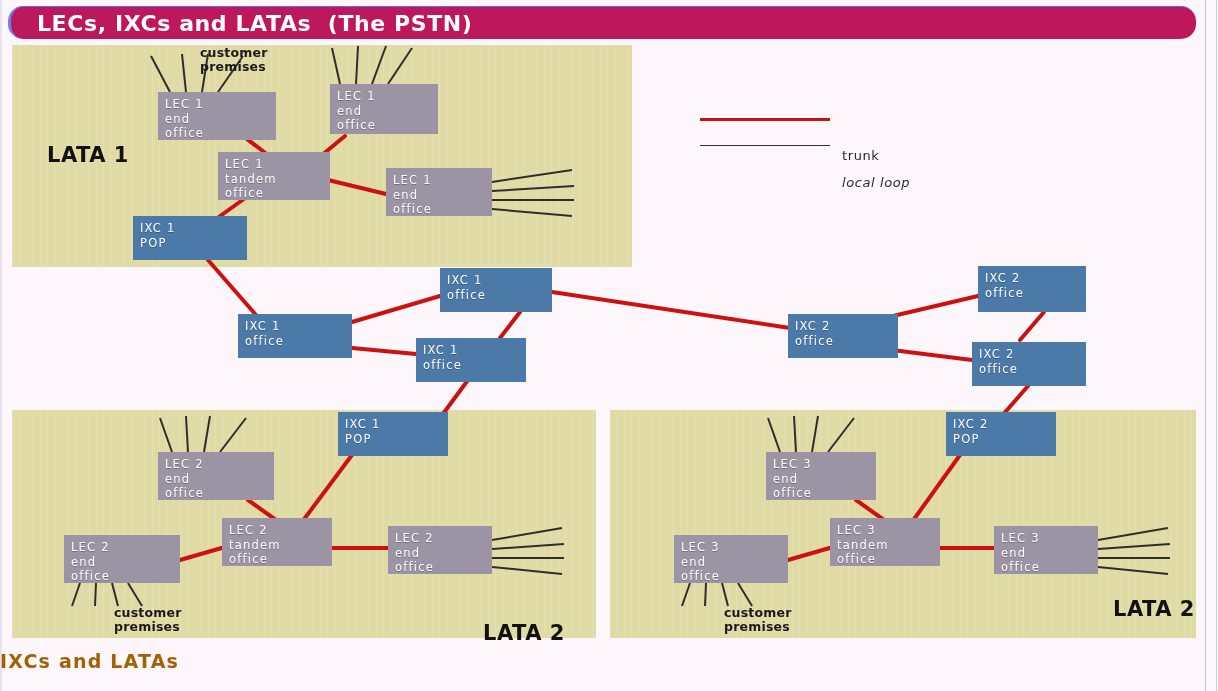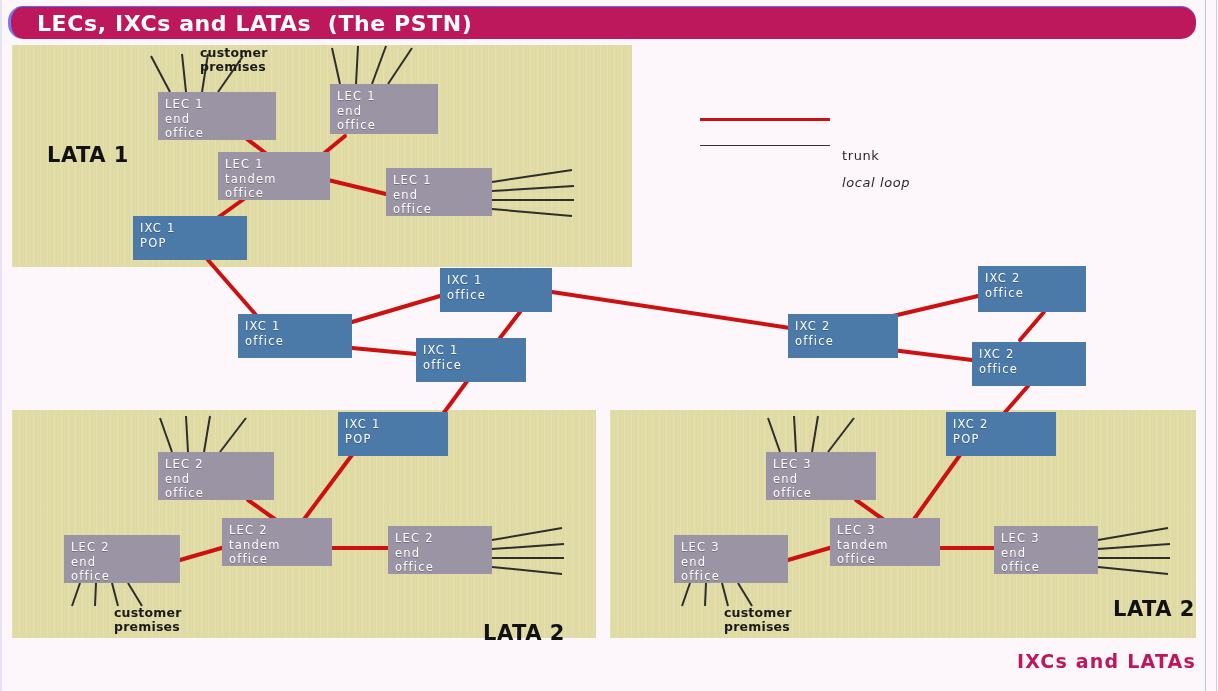--- a/index.html
+++ b/index.html
@@ -90,22 +90,22 @@
   .lg-row{position:absolute;height:22px;}
   .lg-swatch{position:absolute;left:0;top:10px;width:130px;height:2px;}
   .lg-swatch.trunk{background:#cc1111;height:3px;}
   .lg-swatch.loop{background:#333333;height:1px;}
   .lg-text{position:absolute;left:142px;top:1px;font-size:13px;color:#2a2a2a;
     font-family:"DejaVu Sans", sans-serif;letter-spacing:0.6px;margin-top:39px;}
 
   
   #caption{
     position:absolute;left:0;top:650px;width:1196px;
-    text-align:right;
-    color:#be185d;font-weight:bold;font-size:19px;
+    text-align:left;
+    color:#a16207;font-weight:bold;font-size:19px;
     letter-spacing:1.2px;
     font-family:"DejaVu Sans", sans-serif;
   }
 </style>
 </head>
 <body>
 
 <div id="page">
 
   <div class="frame-left"></div>

